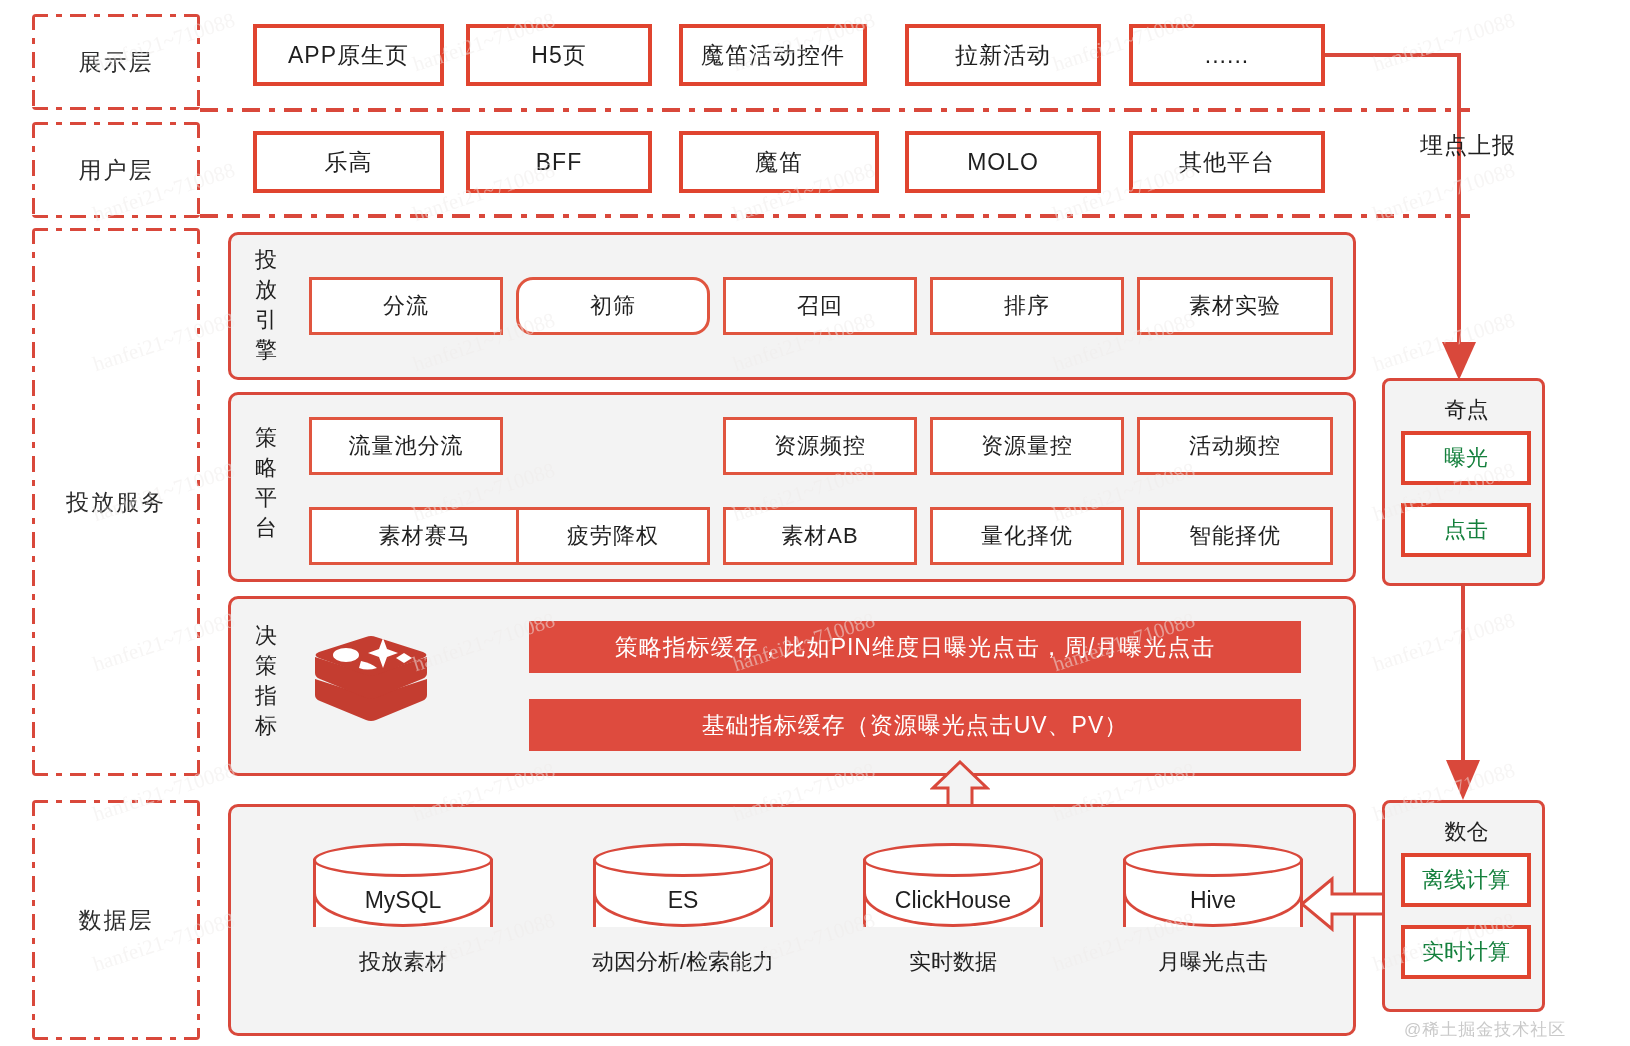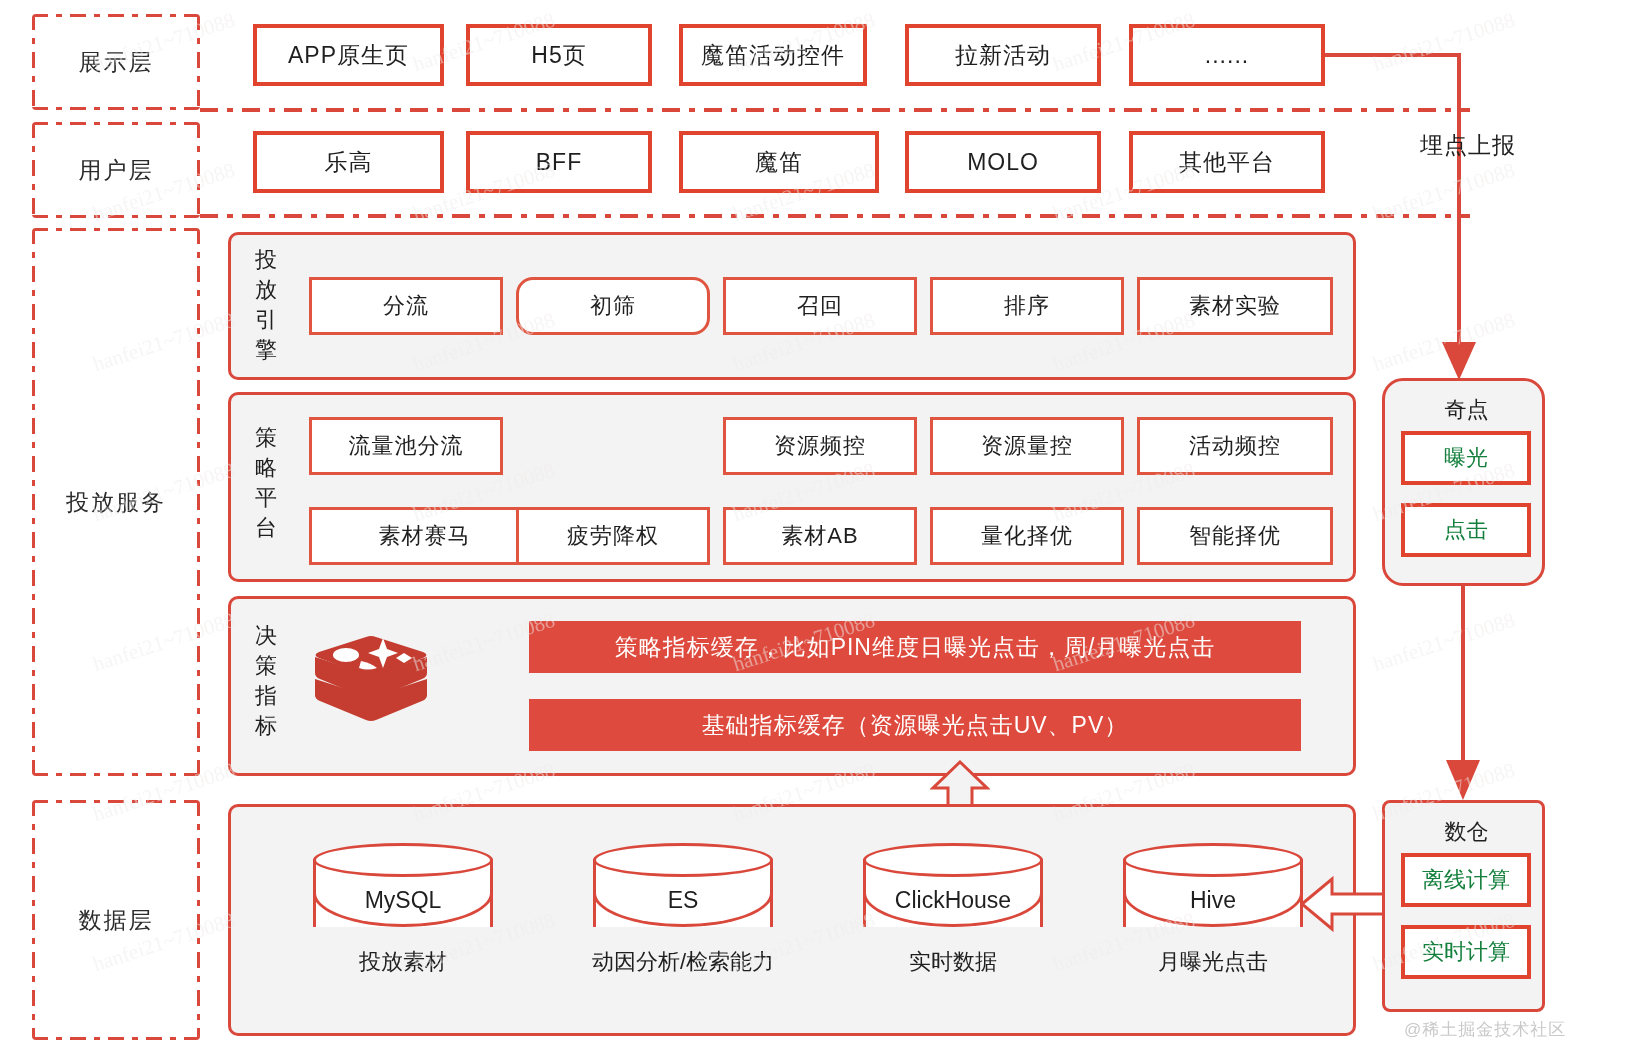--- a/index.html
+++ b/index.html
@@ -348,21 +348,21 @@
       <div class="top"></div>
       <div class="cname">Hive</div>
     </div>
     <div class="cyl-label" style="left:892px;top:140px;width:180px;">月曝光点击</div>
   </div>
 
   <svg class="abs" style="left:1300px;top:876px;width:86px;height:56px;" viewBox="0 0 86 56">
     <polygon points="2,28 32,3 32,18 84,18 84,38 32,38 32,53" fill="#ffffff" stroke="#d9483b" stroke-width="3"></polygon>
   </svg>
 
-  <div class="abs side-panel" style="left:1382px;top:378px;width:163px;height:208px;border-radius:21px;">
+  <div class="abs side-panel" style="left:1382px;top:378px;width:163px;height:208px;">
     <div class="abs side-title" style="left:0;top:14px;width:163px;">奇点</div>
     <div class="abs side-chip ctr" style="left:16px;top:50px;width:130px;height:54px;">
       <span>曝光</span>
     </div>
     <div class="abs side-chip ctr" style="left:16px;top:122px;width:130px;height:54px;">
       <span>点击</span>
     </div>
   </div>
 
   <div class="abs stroke" style="left:1461px;top:586px;width:4px;height:182px;"></div>

